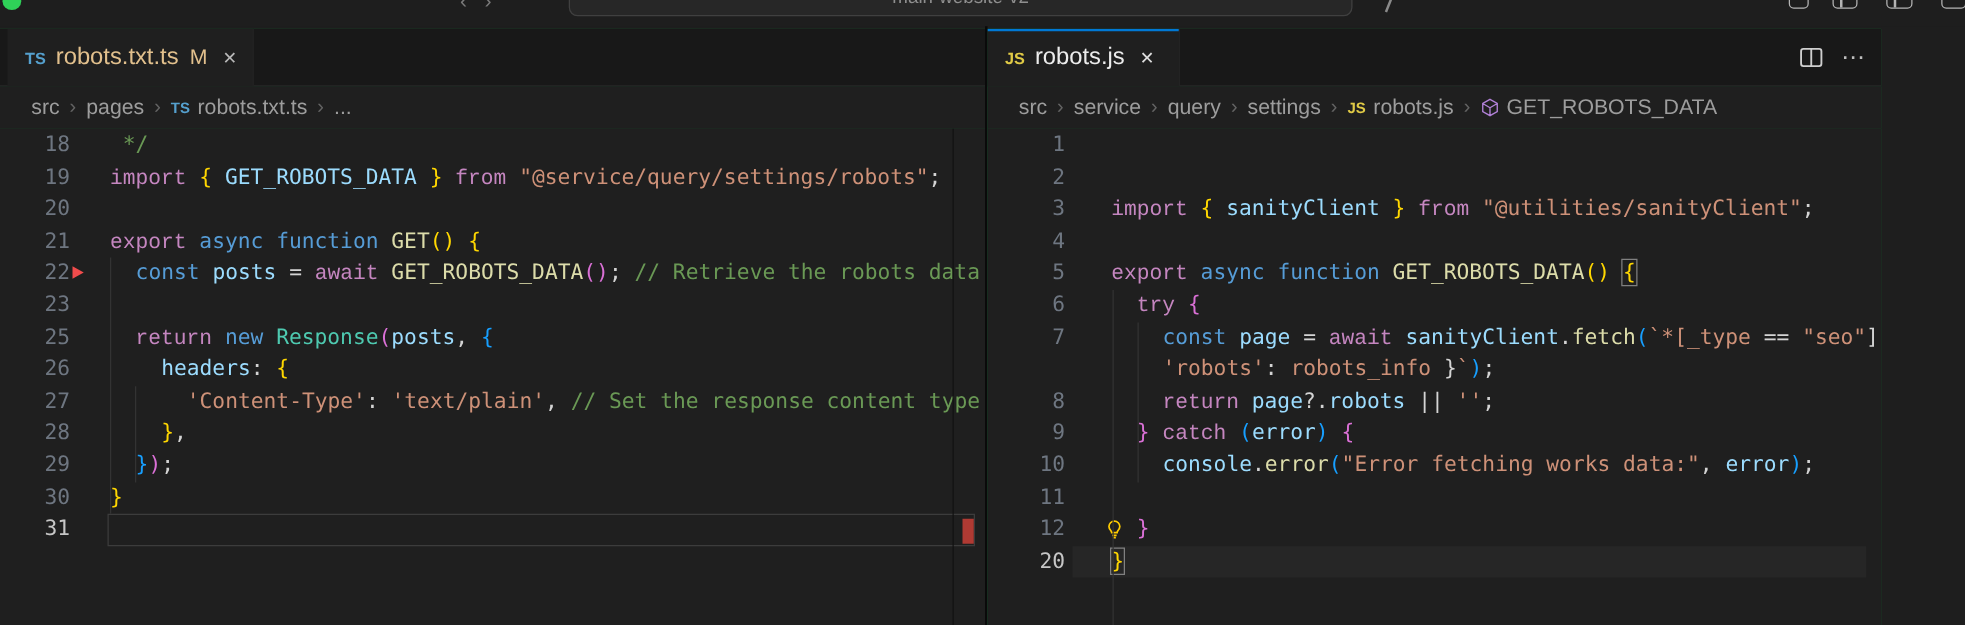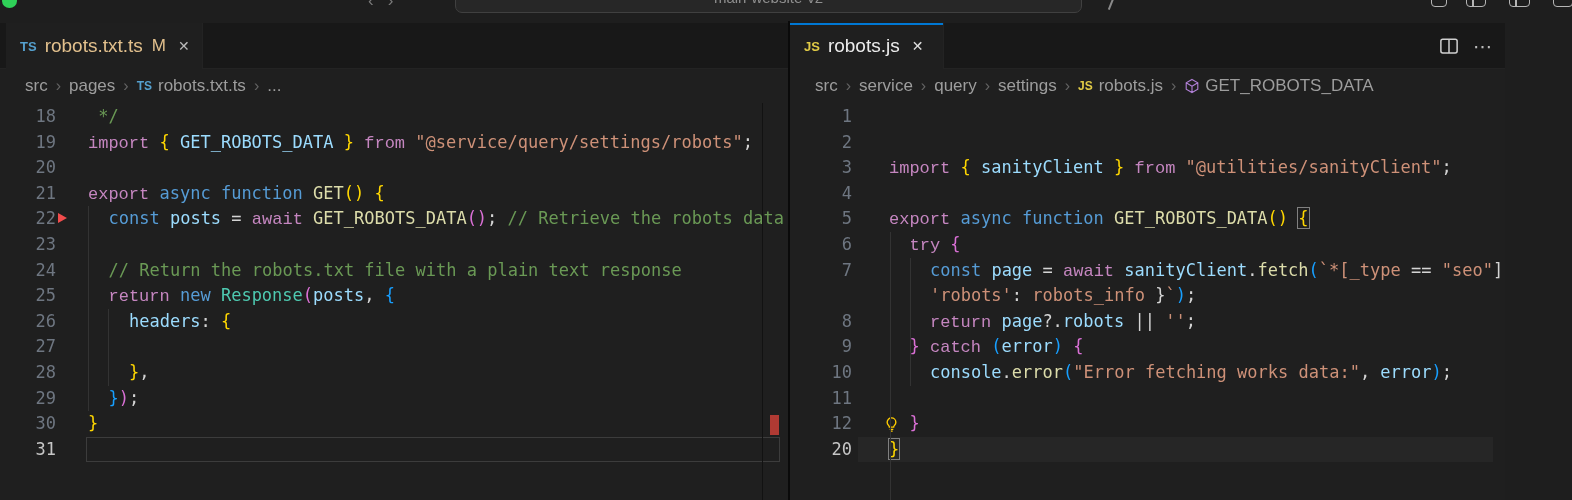--- a/index.html
+++ b/index.html
@@ -124,24 +124,23 @@
         </span>
       </div>
     <div class="editor">
       <div class="lines" id="lines-left">
           <div class="row"><span class="ln">18</span><span class="code"><span class="tk-com"> */</span></span></div>
           <div class="row"><span class="ln">19</span><span class="code"><span class="tk-kw">import</span><span class="tk-txt"> </span><span class="tk-b1">{</span><span class="tk-txt"> </span><span class="tk-var">GET_ROBOTS_DATA</span><span class="tk-txt"> </span><span class="tk-b1">}</span><span class="tk-txt"> </span><span class="tk-kw">from</span><span class="tk-txt"> </span><span class="tk-str">"@service/query/settings/robots"</span><span class="tk-pun">;</span></span></div>
           <div class="row"><span class="ln">20</span><span class="code"></span></div>
           <div class="row"><span class="ln">21</span><span class="code"><span class="tk-kw">export</span><span class="tk-txt"> </span><span class="tk-kw2">async</span><span class="tk-txt"> </span><span class="tk-kw2">function</span><span class="tk-txt"> </span><span class="tk-fn">GET</span><span class="tk-b1">()</span><span class="tk-txt"> </span><span class="tk-b1">{</span></span></div>
           <div class="row"><span class="ln">22</span><div class="tri"></div><span class="code"><span class="tk-txt">  </span><span class="tk-kw2">const</span><span class="tk-txt"> </span><span class="tk-var">posts</span><span class="tk-pun"> = </span><span class="tk-kw">await</span><span class="tk-txt"> </span><span class="tk-fn">GET_ROBOTS_DATA</span><span class="tk-b2">()</span><span class="tk-pun">; </span><span class="tk-com">// Retrieve the robots data</span></span></div>
           <div class="row"><span class="ln">23</span><span class="code"></span></div>
-          <div class="row"><span class="ln">24</span><span class="code"><span class="tk-txt">  </span><span class="tk-com">// Return the robots.txt file with a plain text response</span></span></div>
           <div class="row"><span class="ln">25</span><span class="code"><span class="tk-txt">  </span><span class="tk-kw">return</span><span class="tk-txt"> </span><span class="tk-kw2">new</span><span class="tk-txt"> </span><span class="tk-cls">Response</span><span class="tk-b2">(</span><span class="tk-var">posts</span><span class="tk-pun">, </span><span class="tk-b3">{</span></span></div>
           <div class="row"><span class="ln">26</span><span class="code"><span class="tk-txt">    </span><span class="tk-var">headers</span><span class="tk-pun">: </span><span class="tk-b1">{</span></span></div>
-          <div class="row"><span class="ln">27</span></div>
+          <div class="row"><span class="ln">27</span><span class="code"><span class="tk-txt">      </span><span class="tk-str">'Content-Type'</span><span class="tk-pun">: </span><span class="tk-str">'text/plain'</span><span class="tk-pun">, </span><span class="tk-com">// Set the response content type</span></span></div>
           <div class="row"><span class="ln">28</span><span class="code"><span class="tk-txt">    </span><span class="tk-b1">}</span><span class="tk-pun">,</span></span></div>
           <div class="row"><span class="ln">29</span><span class="code"><span class="tk-txt">  </span><span class="tk-b3">}</span><span class="tk-b2">)</span><span class="tk-pun">;</span></span></div>
           <div class="row"><span class="ln">30</span><span class="code"><span class="tk-b1">}</span></span></div>
           <div class="row active"><div class="line-box"></div><span class="ln on">31</span><span class="code"></span></div>
         </div>
 
       <div class="indent-guide" style="left:88px;top:103px;height:205px;"></div>
       <div class="indent-guide" style="left:108px;top:206px;height:77px;"></div>
     </div>
     <div class="vshadow"></div>

